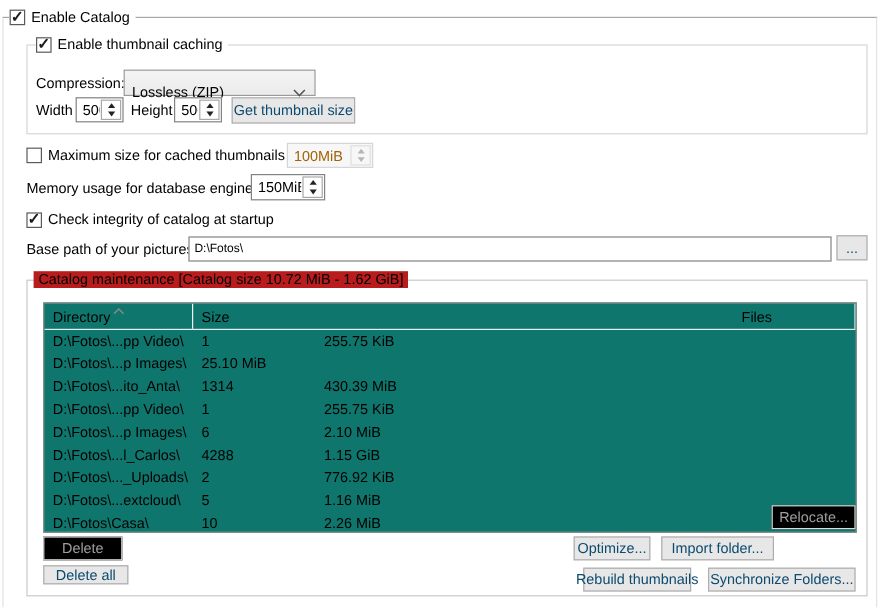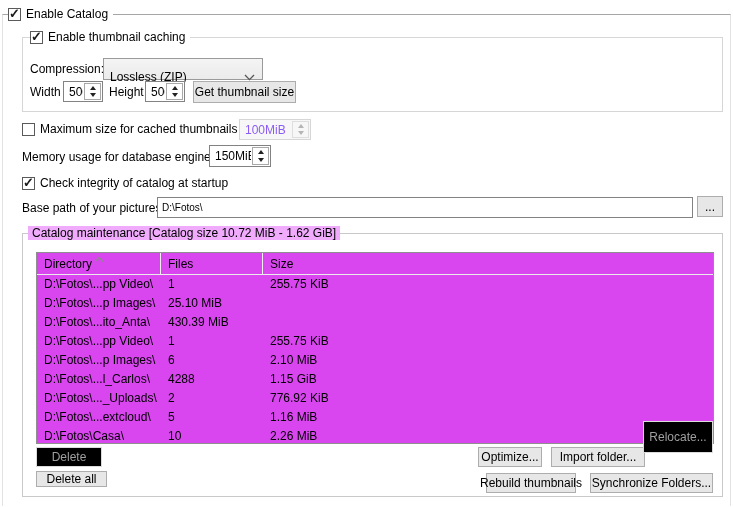--- a/index.html
+++ b/index.html
@@ -6,55 +6,55 @@
   .canvas {
     position:relative; width:733px; height:507px; background:#ffffff;
     font-family:"Liberation Sans", sans-serif; font-size:12px; color:#000;
     overflow:hidden;
   }
   .gb { position:absolute; box-sizing:border-box; background:transparent; }
   #gb-outer { left:2px; top:14px; width:729px; height:492px;
               border-top:1px solid #a6a6a6; border-left:1px solid #e2e2e2; border-right:1px solid #e2e2e2; }
   #gb-thumb { left:22px; top:37px; width:701px; height:75px; border:1px solid #d6d6d6; }
   #gb-catalog { left:22px; top:233px; width:701px; height:264px; border:1px solid #c9c9c9; }
-  .gb-label { position:absolute; background:#f0abfc; padding:0 4px; line-height:14px; white-space:nowrap; }
+  .gb-label { position:absolute; background:#b91c1c; padding:0 4px; line-height:14px; white-space:nowrap; }
 
   .cb { position:absolute; display:flex; align-items:center; gap:5px; height:16px;
         background:#fff; padding:0 5px 0 0; white-space:nowrap; cursor:default; }
   .cb .box { width:13px; height:13px; box-sizing:border-box; border:1px solid #5a5a5a;
              background:#fff; position:relative; flex:none; }
   .cb.checked .box::after { content:"✓"; position:absolute; left:0px; top:-3px;
              font-size:13px; font-weight:700; color:#1a1a1a; }
 
   .lbl { position:absolute; white-space:nowrap; line-height:15px; }
 
   .combo { position:absolute; box-sizing:border-box; border:1px solid #9a9a9a;
            background:linear-gradient(#f4f4f4,#ebebeb); display:flex; align-items:center;
            justify-content:space-between; padding:16px 7px 0 6px; }
   .spin { position:absolute; box-sizing:border-box; border:1px solid #828282; background:#fff; display:flex; }
   .spin .val { flex:1; padding-left:5px; display:flex; align-items:center; overflow:hidden; }
   .spin .btns { width:15px; margin:1px; border:1px solid #a8a8a8; display:flex; flex-direction:column; background:#fff; }
   .spin .b { flex:1; display:flex; align-items:center; justify-content:center; }
   .tri-up { width:0; height:0; border-left:3px solid transparent; border-right:3px solid transparent; border-bottom:4px solid #222; }
   .tri-down { width:0; height:0; border-left:3px solid transparent; border-right:3px solid transparent; border-top:4px solid #222; }
-  .spin.disabled { border-color:#d6d6d6; background:#f7f7f7; color:#8b5cf6; }
+  .spin.disabled { border-color:#d6d6d6; background:#f7f7f7; color:#a16207; }
   .spin.disabled .btns { border-color:#dedede; background:#f7f7f7; }
   .spin.disabled .tri-up { border-bottom-color:#b5b5b5; }
   .spin.disabled .tri-down { border-top-color:#b5b5b5; }
 
   .ti { position:absolute; box-sizing:border-box; border:1px solid #828282; background:#fff;
         padding:0 4px; font-family:"Liberation Sans",sans-serif; font-size:10px; color:#000; }
 
   .btn { position:absolute; box-sizing:border-box; border:1px solid #adadad; background:#e7e7e7;
          display:flex; align-items:center; justify-content:center; white-space:nowrap;
-         font-size:12px; color:#000000; cursor:default; }
+         font-size:12px; color:#0c4a6e; cursor:default; }
   .btn.disabled { border-color:#dcdcdc; background:#000000; color:#9f9f9f; }
 
   .lv { position:absolute; left:36px; top:252px; width:678px; height:192px; box-sizing:border-box;
-        border:1px solid #8f8f8f; background:#d946ef; overflow:hidden; }
+        border:1px solid #8f8f8f; background:#0f766e; overflow:hidden; }
   .lv-header { display:flex; height:21px; border-bottom:1px solid #ececec; position:relative; }
   .lv-h { box-sizing:border-box; padding:4px 0 0 7px; border-right:1px solid #f0f0f0; overflow:hidden; white-space:nowrap; }
   .c1 { width:124px; flex:none; }
   .c2 { width:102px; flex:none; }
   .c3 { flex:1; border-right:none; }
   .sort-caret { position:absolute; left:56px; top:-1px; }
   .lv-row { display:flex; height:19px; line-height:19px; }
   .lv-c { box-sizing:border-box; padding-left:7px; overflow:hidden; white-space:nowrap; }
   .chev { flex:none; }
 </style>
@@ -147,37 +147,38 @@
 
   <div class="lbl" style="left:22px;top:201px">Base path of your pictures</div>
   <input class="ti" style="left: 157px; top: 197px; width: 536px; height: 21px;" value="D:\Fotos\">
   <div class="btn" style="left:697px;top:196px;width:26px;height:21px">...</div>
 
   <div class="gb-label" style="left:28px;top:226px">Catalog maintenance [Catalog size 10.72 MiB - 1.62 GiB]</div>
 
   <div class="lv">
     <div class="lv-header">
       <div class="lv-h c1">Directory</div>
+      <div class="lv-h c3">Size</div>
       <div class="lv-h c2">Files</div>
-      <div class="lv-h c3">Size</div>
       <span class="sort-caret"><svg width="12" height="7" viewBox="0 0 12 7">
             <path d="M2 5.5 L6 1.5 L10 5.5" fill="none" stroke="#8a8a8a" stroke-width="1.2"></path>
           </svg></span>
     </div>
     <div class="lv-row">
       <div class="lv-c c1">D:\Fotos\...pp Video\</div>
       <div class="lv-c c2">1</div>
       <div class="lv-c c3">255.75 KiB</div>
     </div>
     <div class="lv-row">
       <div class="lv-c c1">D:\Fotos\...p Images\</div>
       <div class="lv-c c3">25.10 MiB</div>
     </div>
     <div class="lv-row">
       <div class="lv-c c1">D:\Fotos\...ito_Anta\</div>
+      <div class="lv-c c2">1314</div>
       <div class="lv-c c3">430.39 MiB</div>
     </div>
     <div class="lv-row">
       <div class="lv-c c1">D:\Fotos\...pp Video\</div>
       <div class="lv-c c2">1</div>
       <div class="lv-c c3">255.75 KiB</div>
     </div>
     <div class="lv-row">
       <div class="lv-c c1">D:\Fotos\...p Images\</div>
       <div class="lv-c c2">6</div>
@@ -202,17 +203,17 @@
       <div class="lv-c c1">D:\Fotos\Casa\</div>
       <div class="lv-c c2">10</div>
       <div class="lv-c c3">2.26 MiB</div>
     </div>
   </div>
 
   <div class="btn disabled" style="left:36px;top:447px;width:66px;height:20px">Delete</div>
   <div class="btn" style="left:36px;top:471px;width:71px;height:16px">Delete all</div>
   <div class="btn" style="left:478px;top:447px;width:64px;height:20px">Optimize...</div>
   <div class="btn" style="left:551px;top:447px;width:94px;height:20px">Import folder...</div>
-  <div class="btn disabled" style="left:643px;top:421px;width:70px;height:32px">Relocate...</div>
+  <div class="btn disabled" style="left:643px;top:421px;width:70px;height:20px">Relocate...</div>
   <div class="btn" style="left:590px;top:473px;width:123px;height:20px">Synchronize Folders...</div>
   <div class="btn" style="left:486px;top:473px;width:90px;height:20px">Rebuild thumbnails</div>
 
 </div>
 
 </body></html>

